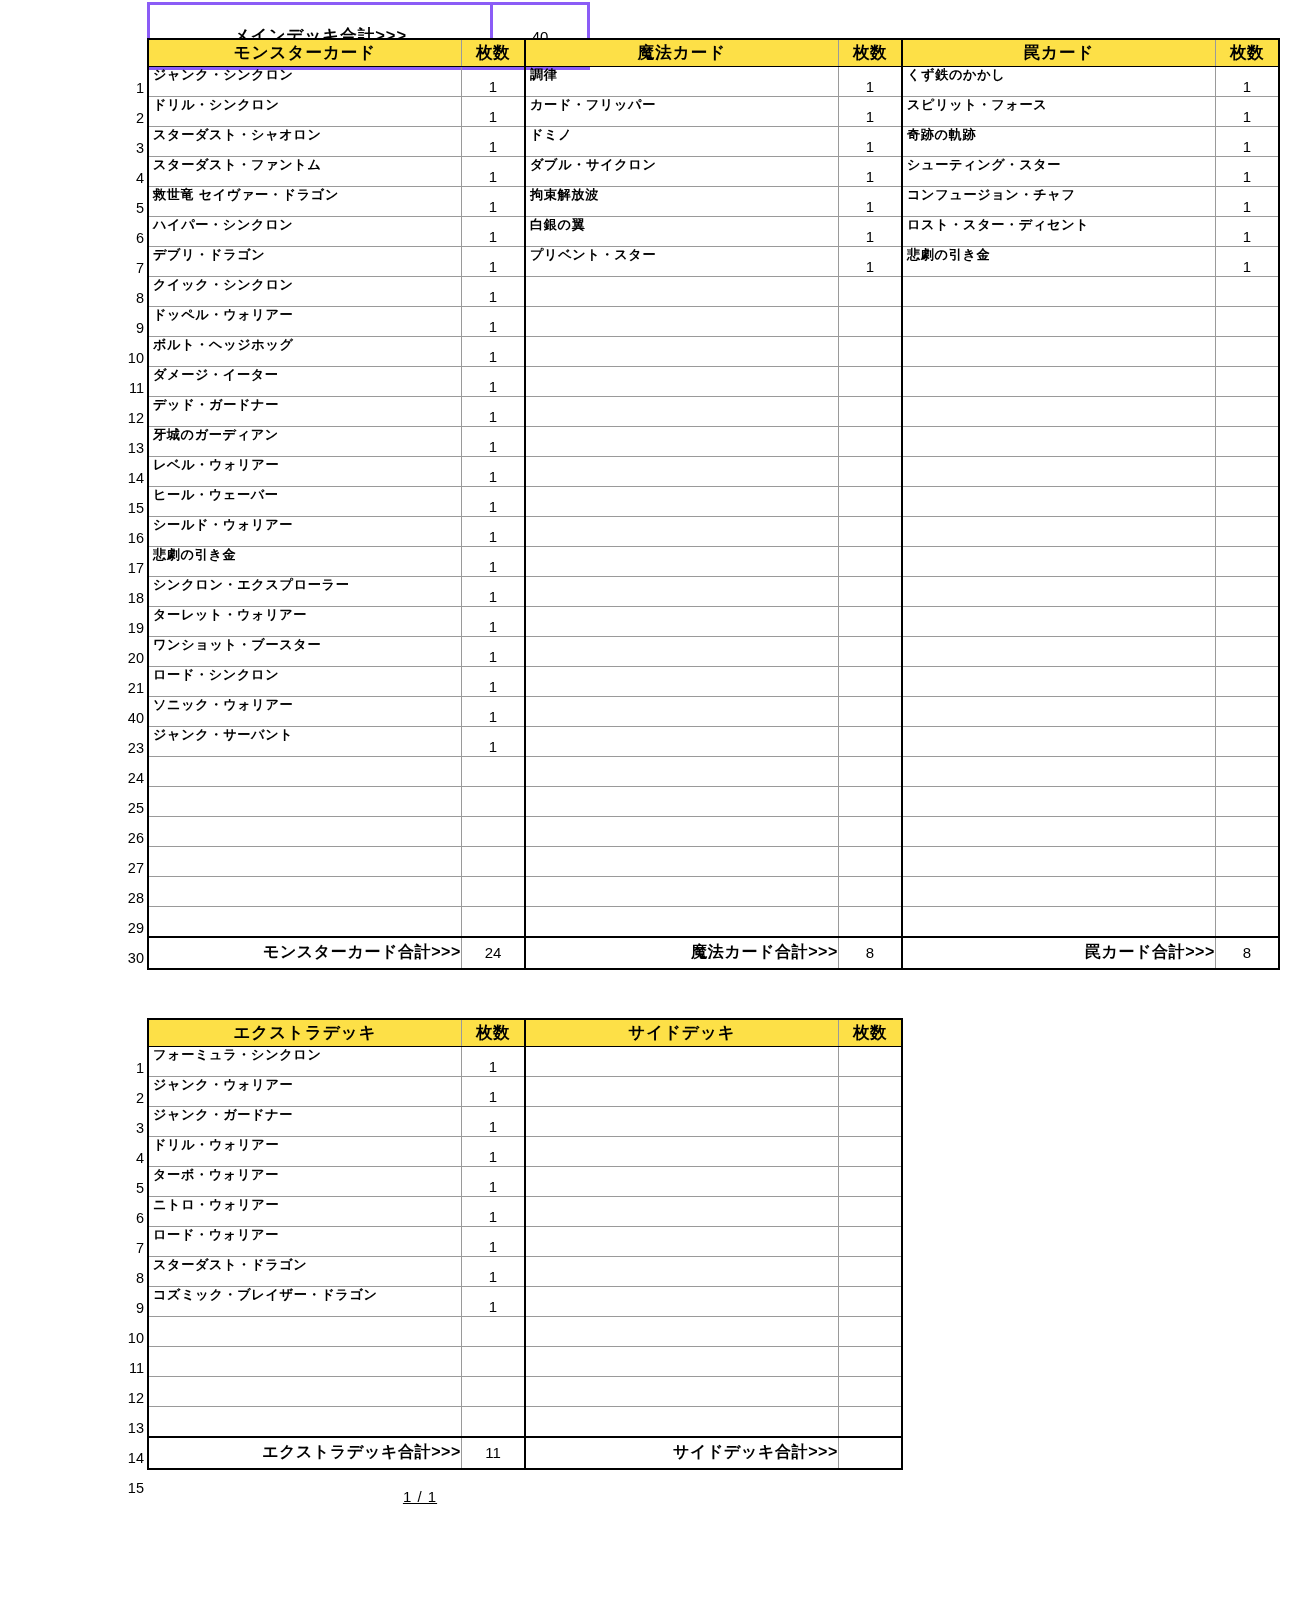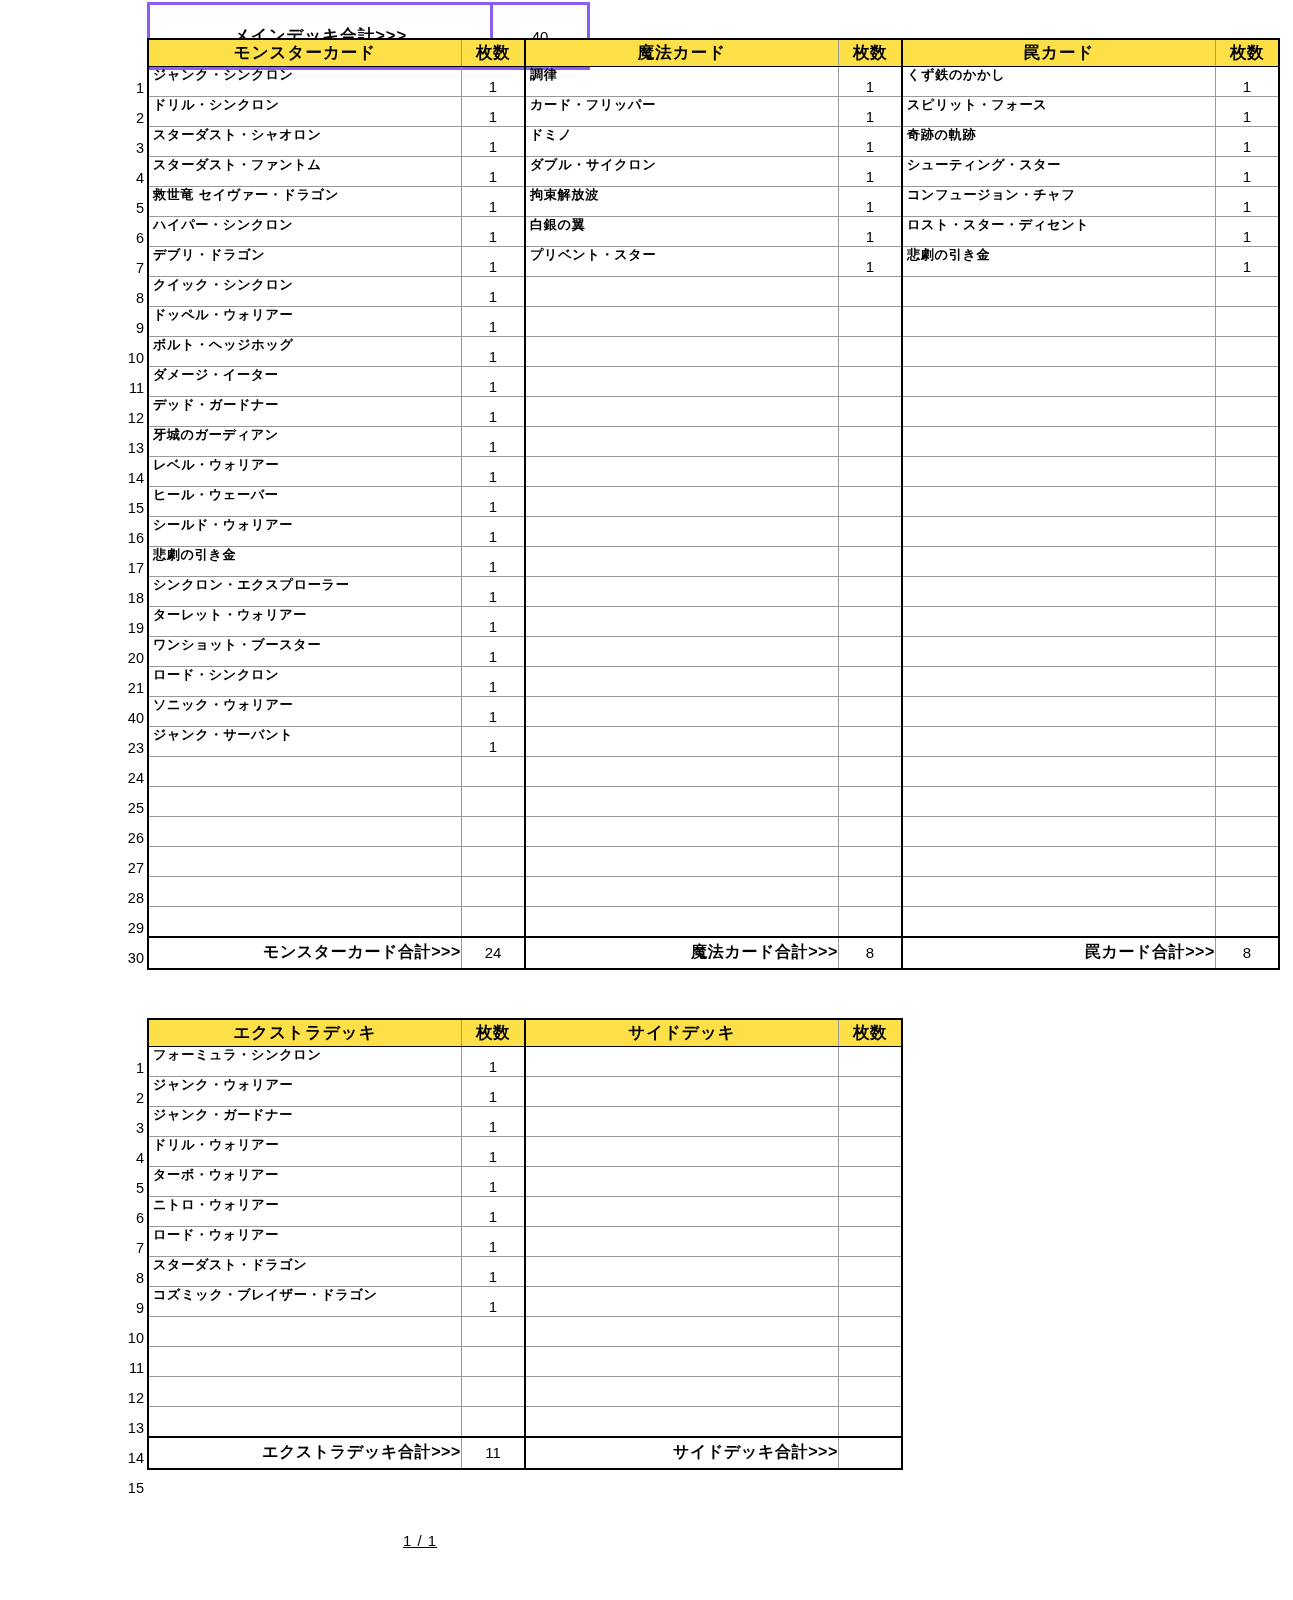--- a/index.html
+++ b/index.html
@@ -130,21 +130,21 @@
   #main-total-wrap { position: absolute; left: 147px; top: 2px; }
   #main-table-wrap { position: absolute; left: 147px; top: 38px; }
   #main-rownums    { left: 117px; top: 68px; }
 
   #extra-table-wrap { position: absolute; left: 147px; top: 1018px; }
   #extra-rownums    { left: 117px; top: 1048px; }
 
   #page-footer {
     position: absolute;
     left: 0;
-    top: 1532px;
+    top: 1488px;
     width: 840px;
     text-align: center;
     font-size: 15px;
     letter-spacing: 1px;
     text-decoration: underline;
   }
 </style>
 </head>
 <body>
 

